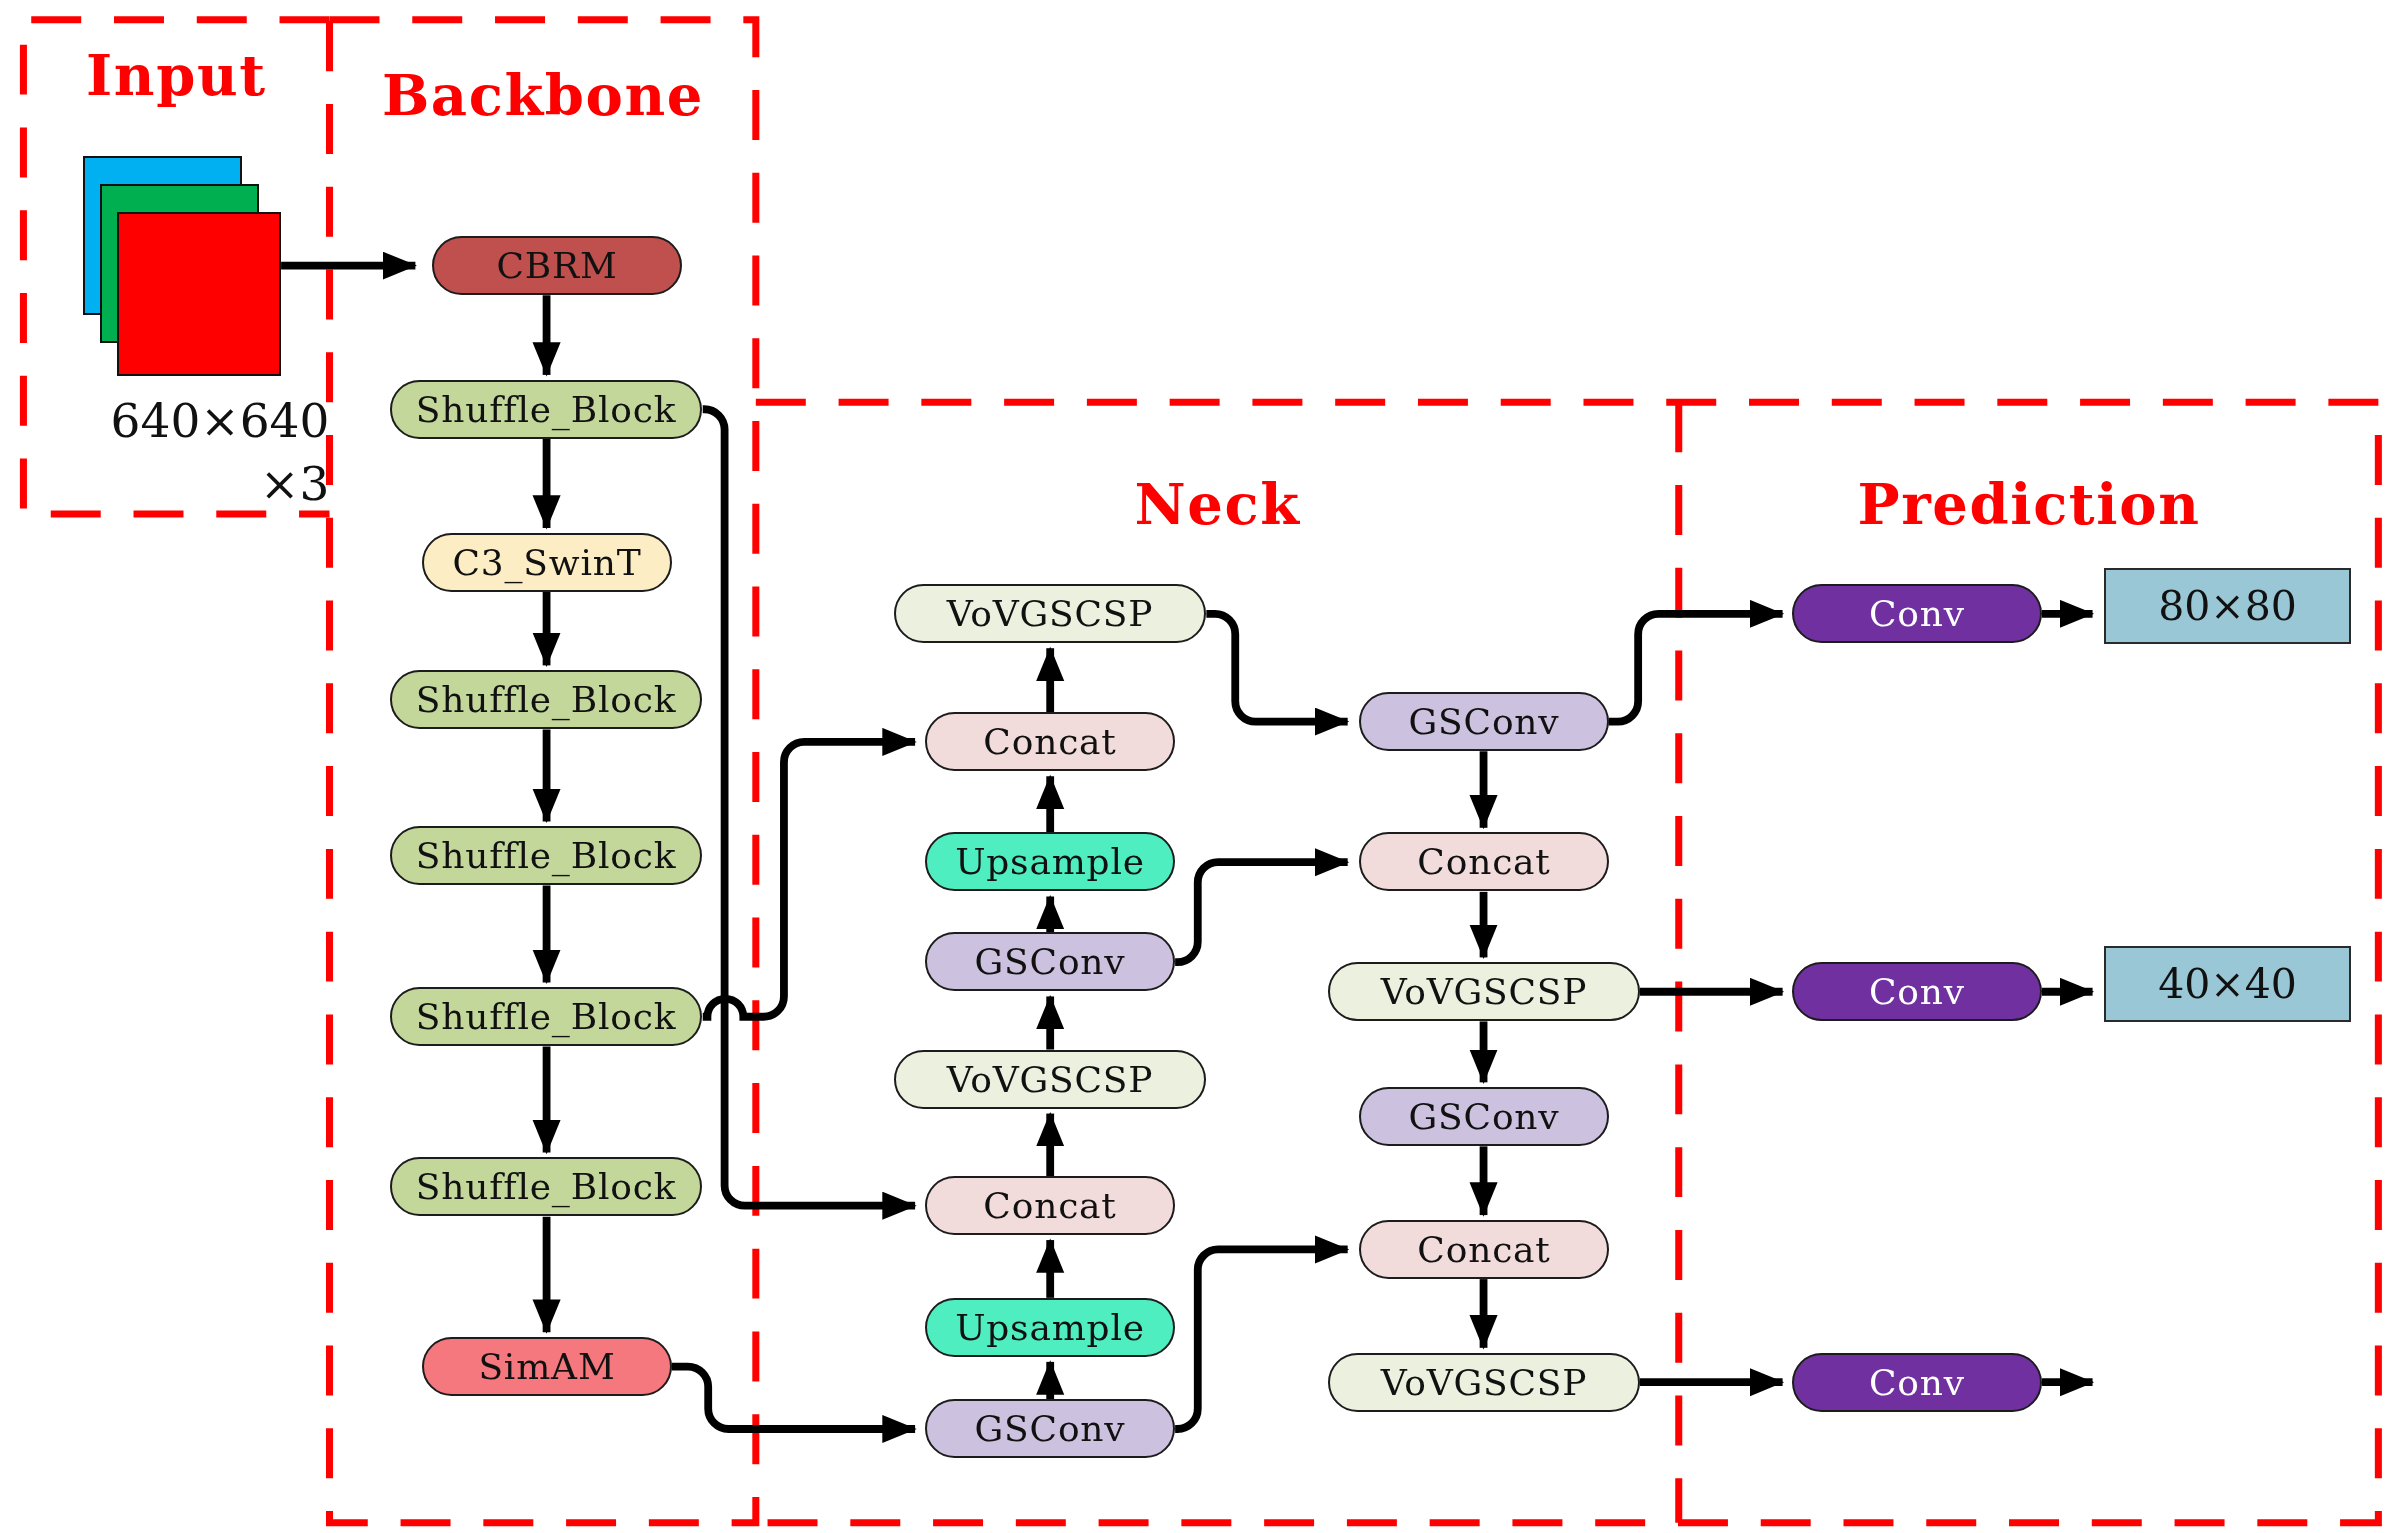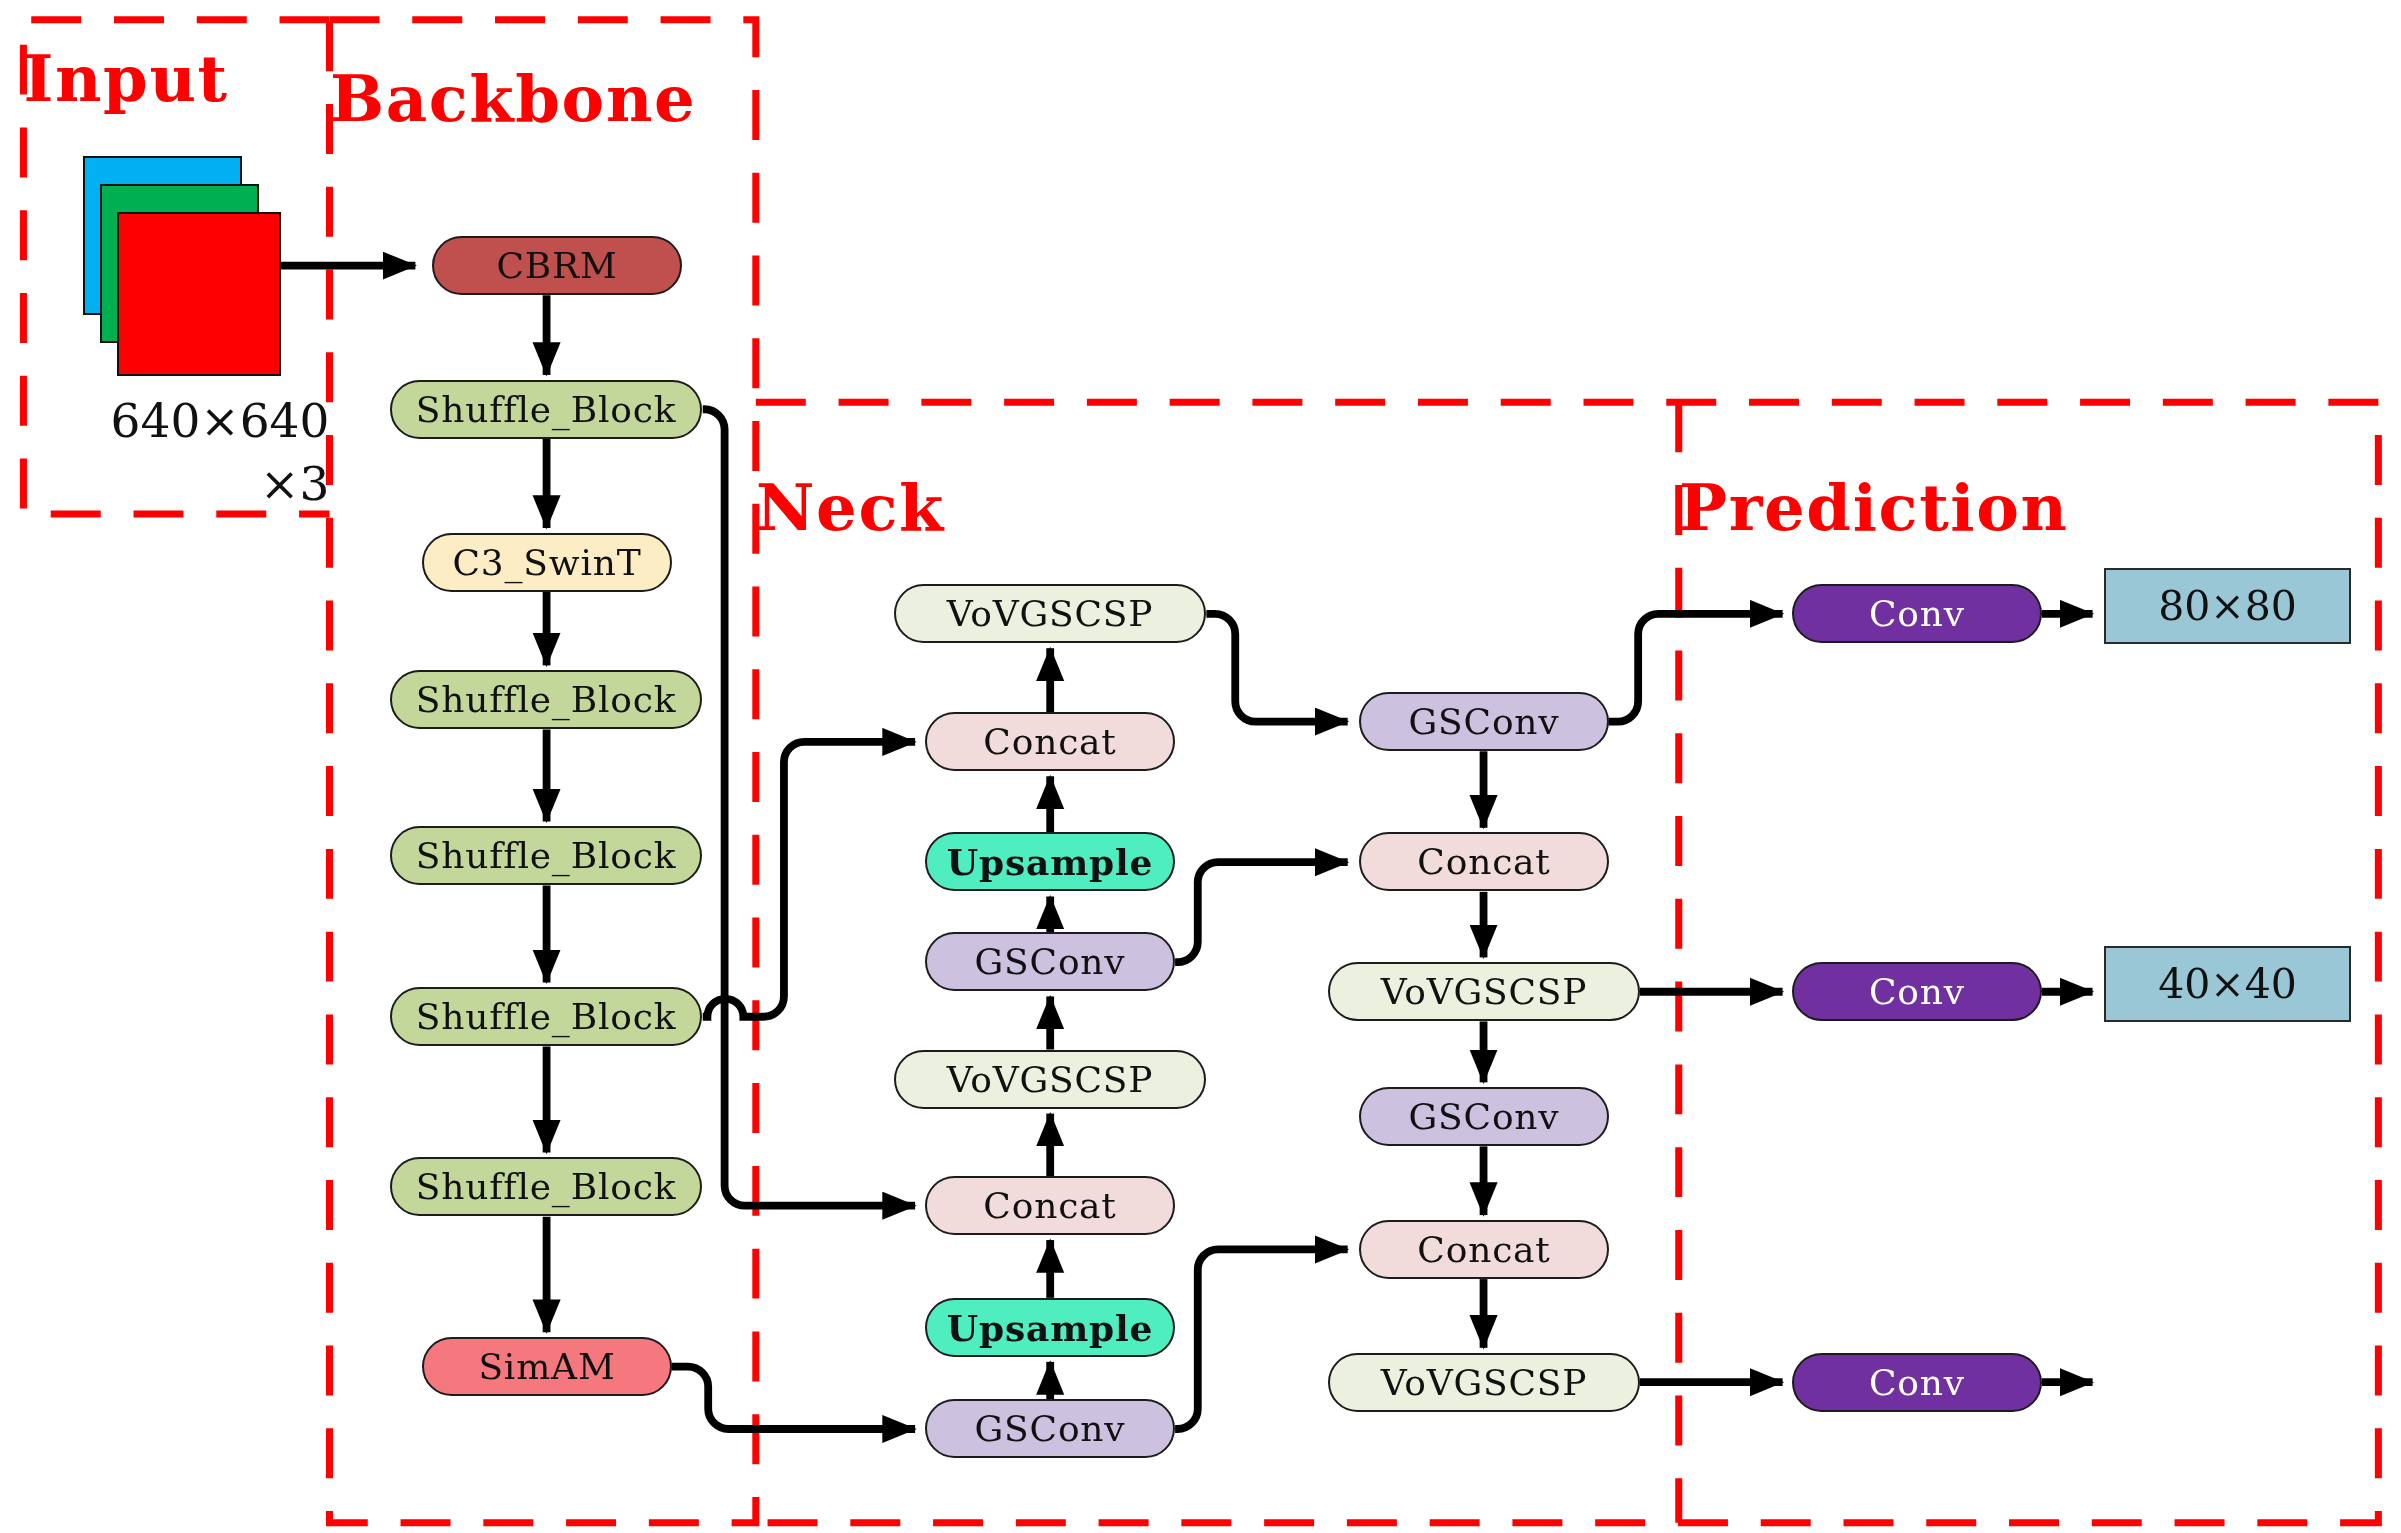--- a/index.html
+++ b/index.html
@@ -12,21 +12,22 @@
     overflow:hidden;
   }
   #wires{position:absolute;left:0;top:0;width:2401px;height:1533px;}
   .wire{stroke:var(--p-arrow,#000);stroke-width:10;fill:none;stroke-linecap:butt;}
   .rbox{stroke:var(--p-dashed-border,#f00);stroke-width:9;fill:none;stroke-dasharray:64 42;}
   #arrowhead path{fill:var(--p-arrow,#000);}
   .section-title{
     position:absolute;
     color:var(--p-section-title,#f00);
     font-weight:bold;
-    font-size:64px;
+    font-size:56px;
+    text-align:center;
     letter-spacing:1.6px;
     line-height:1;
   }
   .node{
     position:absolute;
     height:59px;
     border:2.3px solid #1c1c1c;
     border-radius:31px;
     display:flex;
     align-items:center;
@@ -36,21 +37,21 @@
     letter-spacing:0.8px;
     box-sizing:border-box;
     white-space:nowrap;
   }
   .n-cbrm{background:var(--p-cbrm);}
   .n-shuffle{background:var(--p-shuffle-block);}
   .n-c3swint{background:var(--p-c3-swint);}
   .n-simam{background:var(--p-simam);}
   .n-vovgscsp{background:var(--p-vovgscsp);}
   .n-concat{background:var(--p-concat);}
-  .n-upsample{background:var(--p-upsample);font-weight:bold;}
+  .n-upsample{background:var(--p-upsample);}
   .n-gsconv{background:var(--p-gsconv);}
   .n-conv{background:var(--p-conv);color:var(--p-conv-text,#fff);}
   .feature-map{
     position:absolute;
     width:247px;height:76px;
     background:var(--p-feature-map);
     border:2.3px solid #2a2a2a;
     display:flex;align-items:center;justify-content:center;
     font-size:41px;color:#111;
     box-sizing:border-box;

